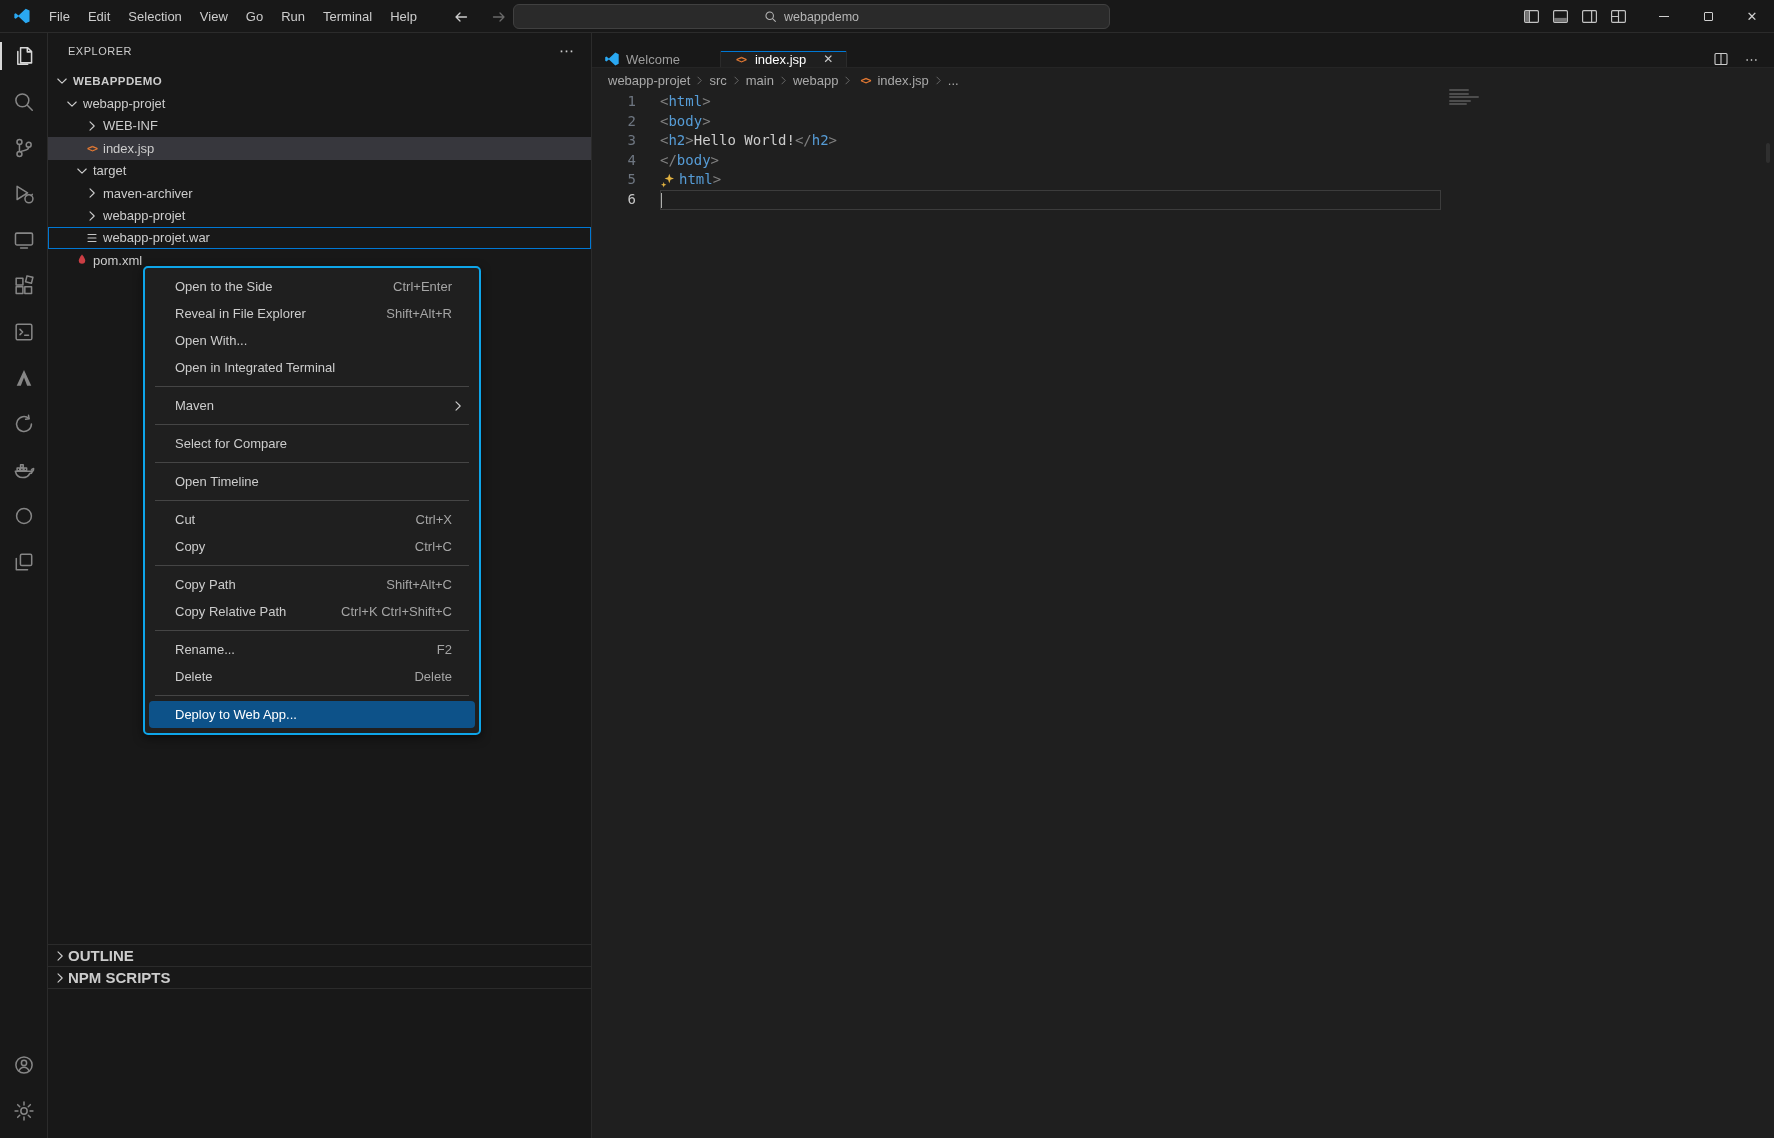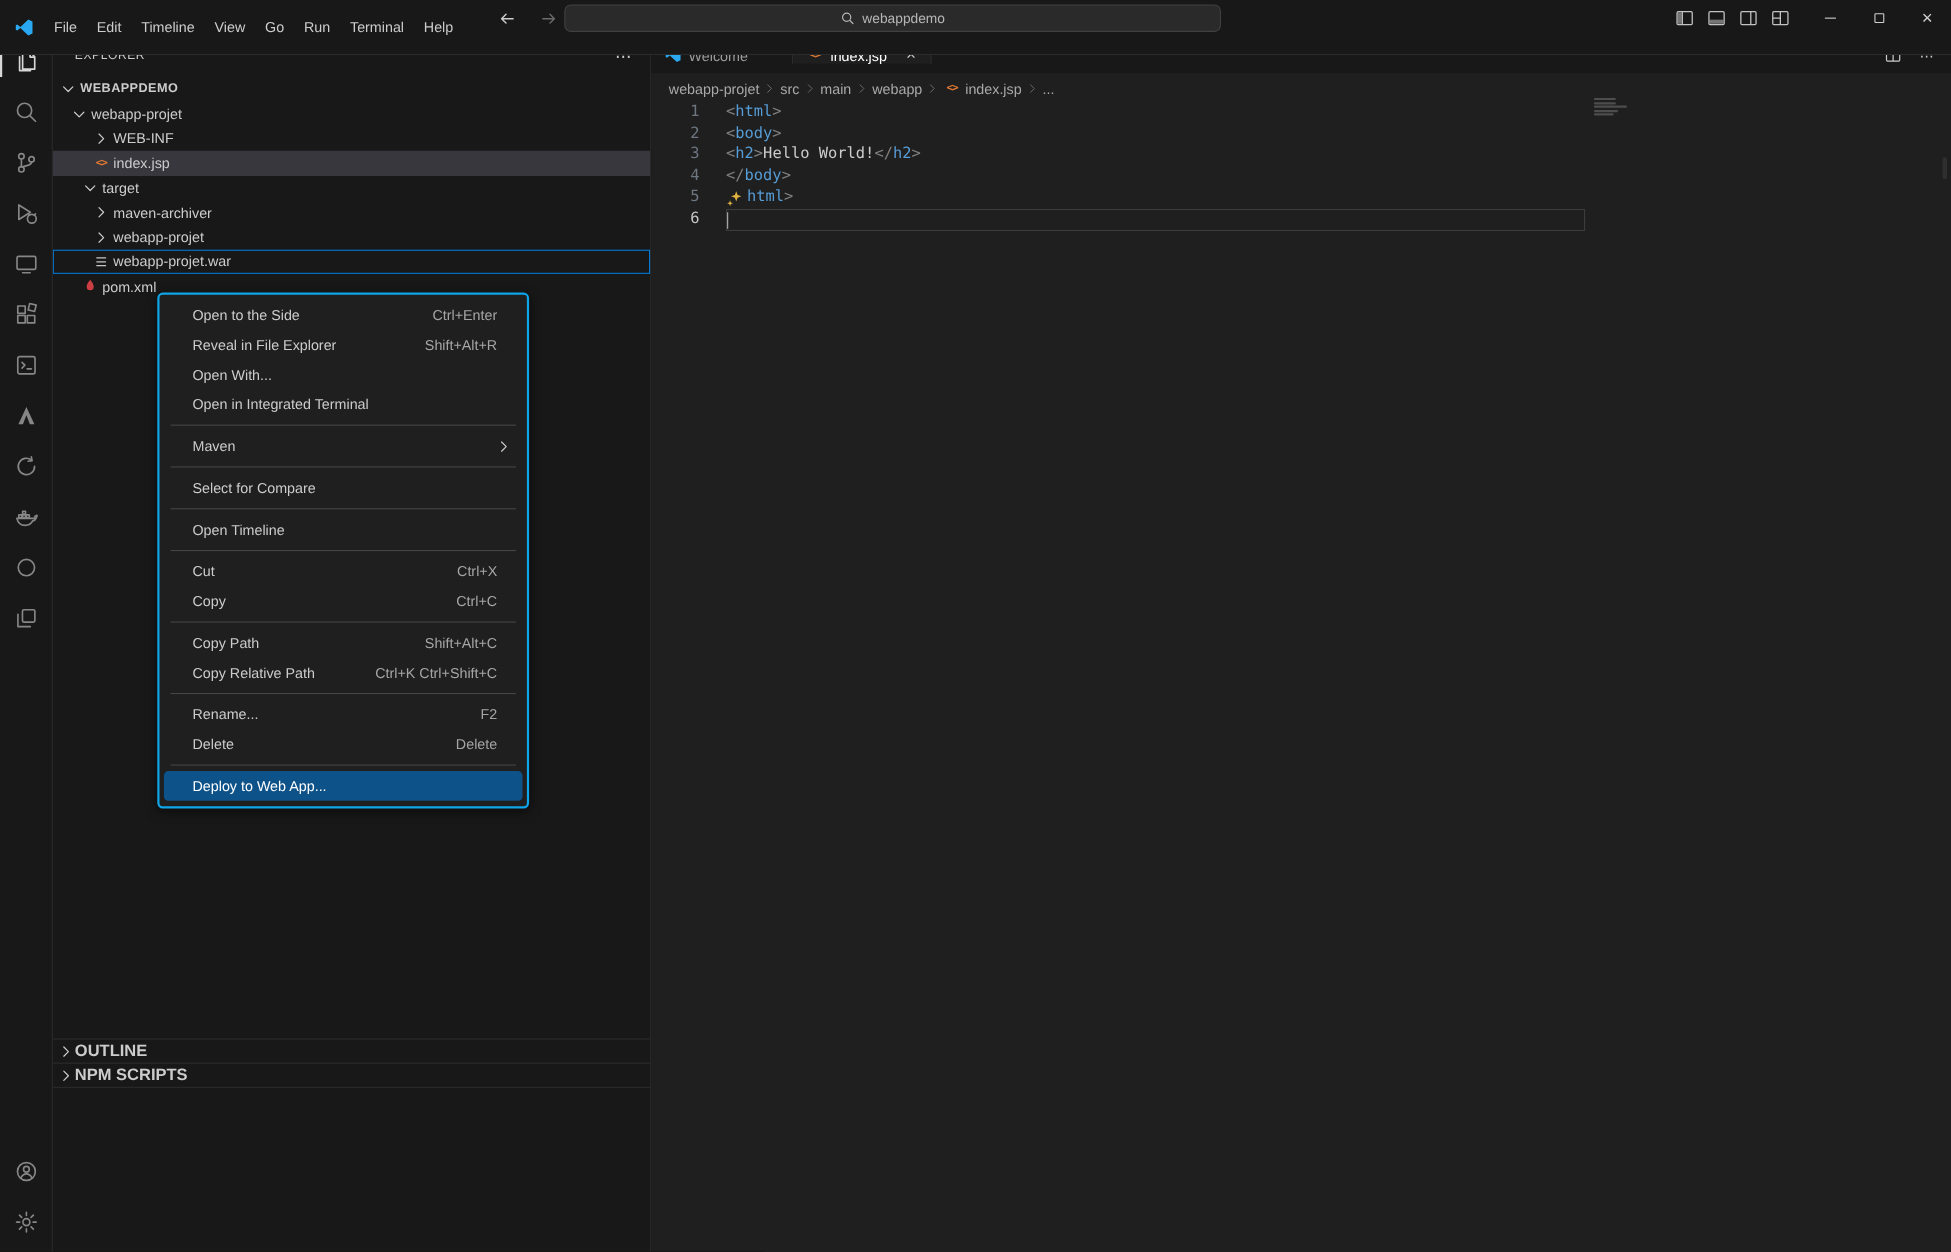--- a/index.html
+++ b/index.html
@@ -6,21 +6,21 @@
   html,body { margin:0; padding:0; background:#0d0d0d; }
   .window {
     position:relative; width:1774px; height:1138px; overflow:hidden;
     background:#1f1f1f; color:#cccccc;
     font-family:"Liberation Sans", sans-serif; font-size:13px;
     user-select:none;
   }
   svg { display:block; }
 
   
-  .titlebar{position:absolute;top:0;left:0;right:0;height:50px;background:#181818;border-bottom:1px solid #2b2b2b;display:flex;align-items:center;z-index:20;}
+  .titlebar{position:absolute;top:0;left:0;right:0;height:33px;background:#181818;border-bottom:1px solid #2b2b2b;display:flex;align-items:center;z-index:20;}
   .tb-logo{width:18px;height:18px;margin:0 9px 0 13px;display:flex;align-items:center;}
   .menubar{display:flex;height:33px;align-items:center;}
   .menu-item{padding:0 9px;height:25px;line-height:25px;border-radius:5px;color:#cccccc;cursor:default;}
   .nav-arrows{position:absolute;left:450px;top:0;height:33px;display:flex;align-items:center;gap:16px;}
   .nav-btn{width:22px;height:22px;display:flex;align-items:center;justify-content:center;color:#cccccc;}
   .nav-btn.disabled{color:#6a6a6a;}
   .command-center{position:absolute;left:513px;top:4px;width:597px;height:25px;background:#2a2a2a;border:1px solid #404040;border-radius:6px;display:flex;align-items:center;justify-content:center;gap:7px;color:#b6b6b6;font-size:12.5px;}
   .title-right{position:absolute;right:0;top:0;height:33px;display:flex;align-items:center;}
   .layout-icons{display:flex;align-items:center;gap:9px;margin-right:14px;color:#c3c3c3;}
   .layout-icons span{width:20px;height:20px;display:flex;align-items:center;justify-content:center;}
@@ -49,21 +49,21 @@
   .tree-label{margin-left:3px;white-space:pre;}
   .jsp-badge{color:var(--jsp,#e37933);font-family:"DejaVu Sans Mono",monospace;font-size:10px;font-weight:700;width:16px;display:inline-flex;justify-content:center;letter-spacing:-1px;}
   .ficon{width:16px;display:inline-flex;justify-content:center;color:#c5c5c5;}
   .ficon.xml{color:var(--pom,#cc3e44);}
   .sidebar-panels{position:absolute;top:911px;left:0;right:0;border-bottom:1px solid #2b2b2b;}
   .panel-row{height:22px;display:flex;align-items:center;border-top:1px solid #2b2b2b;padding-left:4px;font-size:15px;font-weight:700;color:#cccccc;}
   .panel-row .twisty{color:#cccccc;}
 
   
   .editor{position:absolute;top:33px;left:592px;right:0;bottom:0;background:#1f1f1f;}
-  .tabbar{height:35px;background:#181818;display:flex;align-items:center;border-bottom:1px solid #252525;}
+  .tabbar{height:35px;background:#181818;display:flex;align-items:flex-end;border-bottom:1px solid #252525;}
   .tab{display:flex;align-items:center;gap:6px;padding:0 10px 0 12px;border-right:1px solid #2b2b2b;font-size:13px;position:relative;min-width:118px;}
   .tab.inactive{color:#9d9d9d;background:#181818;}
   .tab.active{color:#ffffff;background:#1f1f1f;}
   .tab.active::before{content:"";position:absolute;top:0;left:0;right:0;height:1px;background:var(--accent,#0078d4);}
   .tab-close{margin-left:8px;font-size:12px;color:#cccccc;width:16px;text-align:center;}
   .tab-close.spacer{visibility:hidden;}
   .tab-actions{margin-left:auto;display:flex;align-items:center;gap:16px;padding-right:16px;color:#cccccc;}
   .breadcrumb{height:24px;display:flex;align-items:center;padding-left:16px;font-size:13px;color:#a9a9a9;gap:3px;}
   .crumb{display:flex;align-items:center;gap:4px;white-space:pre;}
   .crumb-sep{color:#6e6e6e;display:flex;align-items:center;}
@@ -98,21 +98,21 @@
 
   <div class="titlebar">
     <div class="tb-logo">
       <svg width="18" height="18" viewBox="0 0 16 16">
           <path d="M11.3 1.6L4.9 7.5 2.4 5.6l-1.2.6v3.6l1.2.6 2.5-1.9 6.4 5.9 3.4-1.6V3.2z" fill="#2aa8f2"></path>
         </svg>
     </div>
     <div class="menubar" id="menubar">
         <div class="menu-item">File</div>
         <div class="menu-item">Edit</div>
-        <div class="menu-item">Timeline</div>
+        <div class="menu-item">Selection</div>
         <div class="menu-item">View</div>
         <div class="menu-item">Go</div>
         <div class="menu-item">Run</div>
         <div class="menu-item">Terminal</div>
         <div class="menu-item">Help</div>
       </div>
     <div class="nav-arrows">
       <span class="nav-btn">
         <svg width="16" height="16" viewBox="0 0 16 16" fill="none" stroke="currentColor" stroke-width="1.3" stroke-linecap="round" stroke-linejoin="round">
             <path d="M13.5 8H3M7 4L3 8l4 4"></path>

